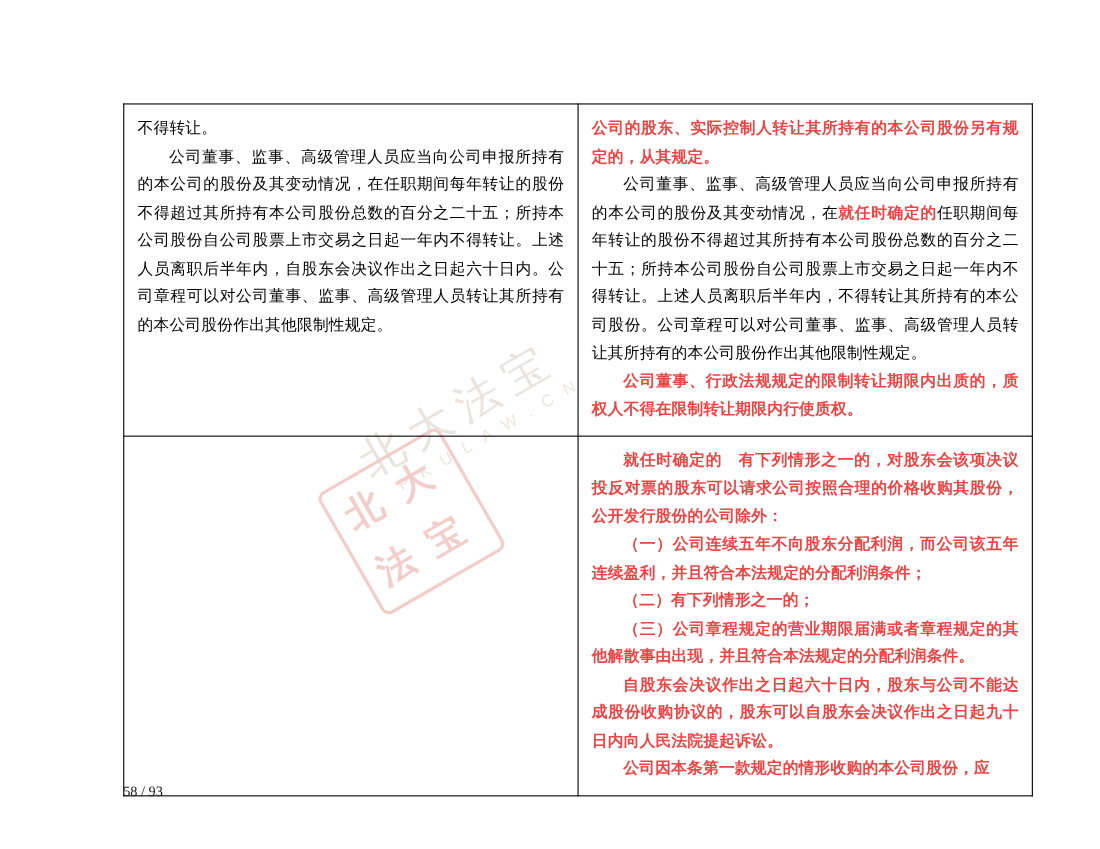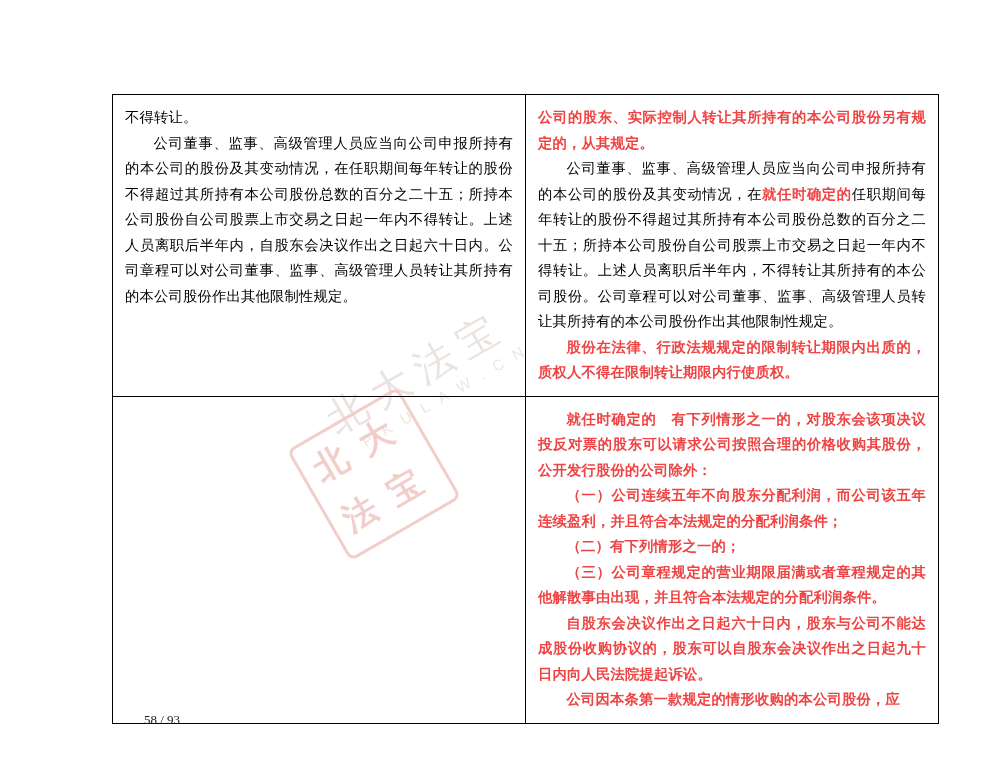--- a/index.html
+++ b/index.html
@@ -60,21 +60,20 @@
   .black { color: #000000; }
   .red-b { color: #ef4444; font-weight: bold; }
 
   .footer {
     position: absolute;
     left: 112px;
     top: 712px;
     font-size: 13px;
     color: #1a1a1a;
     font-family: "Liberation Serif", "DejaVu Serif", serif;
-    padding-left: 32px;
   }
 
   
   .watermark {
     position: absolute;
     left: 290px;
     top: 290px;
     width: 300px;
     height: 280px;
     pointer-events: none;
@@ -145,21 +144,21 @@
   <table class="doc-table">
     <tbody>
         <tr>
       <td class="col-left cell-left">
         <p class="black">不得转让。</p>
         <p class="black ind">公司董事、监事、高级管理人员应当向公司申报所持有的本公司的股份及其变动情况，在任职期间每年转让的股份不得超过其所持有本公司股份总数的百分之二十五；所持本公司股份自公司股票上市交易之日起一年内不得转让。上述人员离职后半年内，自股东会决议作出之日起六十日内。公司章程可以对公司董事、监事、高级管理人员转让其所持有的本公司股份作出其他限制性规定。</p>
       </td>
       <td class="col-right">
         <p class="red-b">公司的股东、实际控制人转让其所持有的本公司股份另有规定的，从其规定。</p>
         <p class="ind"><span class="black">公司董事、监事、高级管理人员应当向公司申报所持有的本公司的股份及其变动情况，在</span><span class="red-b">就任时确定的</span><span class="black">任职期间每年转让的股份不得超过其所持有本公司股份总数的百分之二十五；所持本公司股份自公司股票上市交易之日起一年内不得转让。上述人员离职后半年内，不得转让其所持有的本公司股份。公司章程可以对公司董事、监事、高级管理人员转让其所持有的本公司股份作出其他限制性规定。</span></p>
-        <p class="red-b ind">股份在法律、行政法规规定的限制转让期限内出质的，质权人不得在限制转让期限内行使质权。</p>
+        <p class="red-b ind">公司董事、行政法规规定的限制转让期限内出质的，质权人不得在限制转让期限内行使质权。</p>
       </td>
     </tr>
     <tr>
       <td class="col-left cell-left-2">
         <p class="black">&nbsp;</p>
       </td>
       <td class="col-right">
         <p class="red-b ind">就任时确定的　有下列情形之一的，对股东会该项决议投反对票的股东可以请求公司按照合理的价格收购其股份，公开发行股份的公司除外：</p>
         <p class="red-b ind">（一）公司连续五年不向股东分配利润，而公司该五年连续盈利，并且符合本法规定的分配利润条件；</p>
         <p class="red-b ind">（二）有下列情形之一的；</p>

